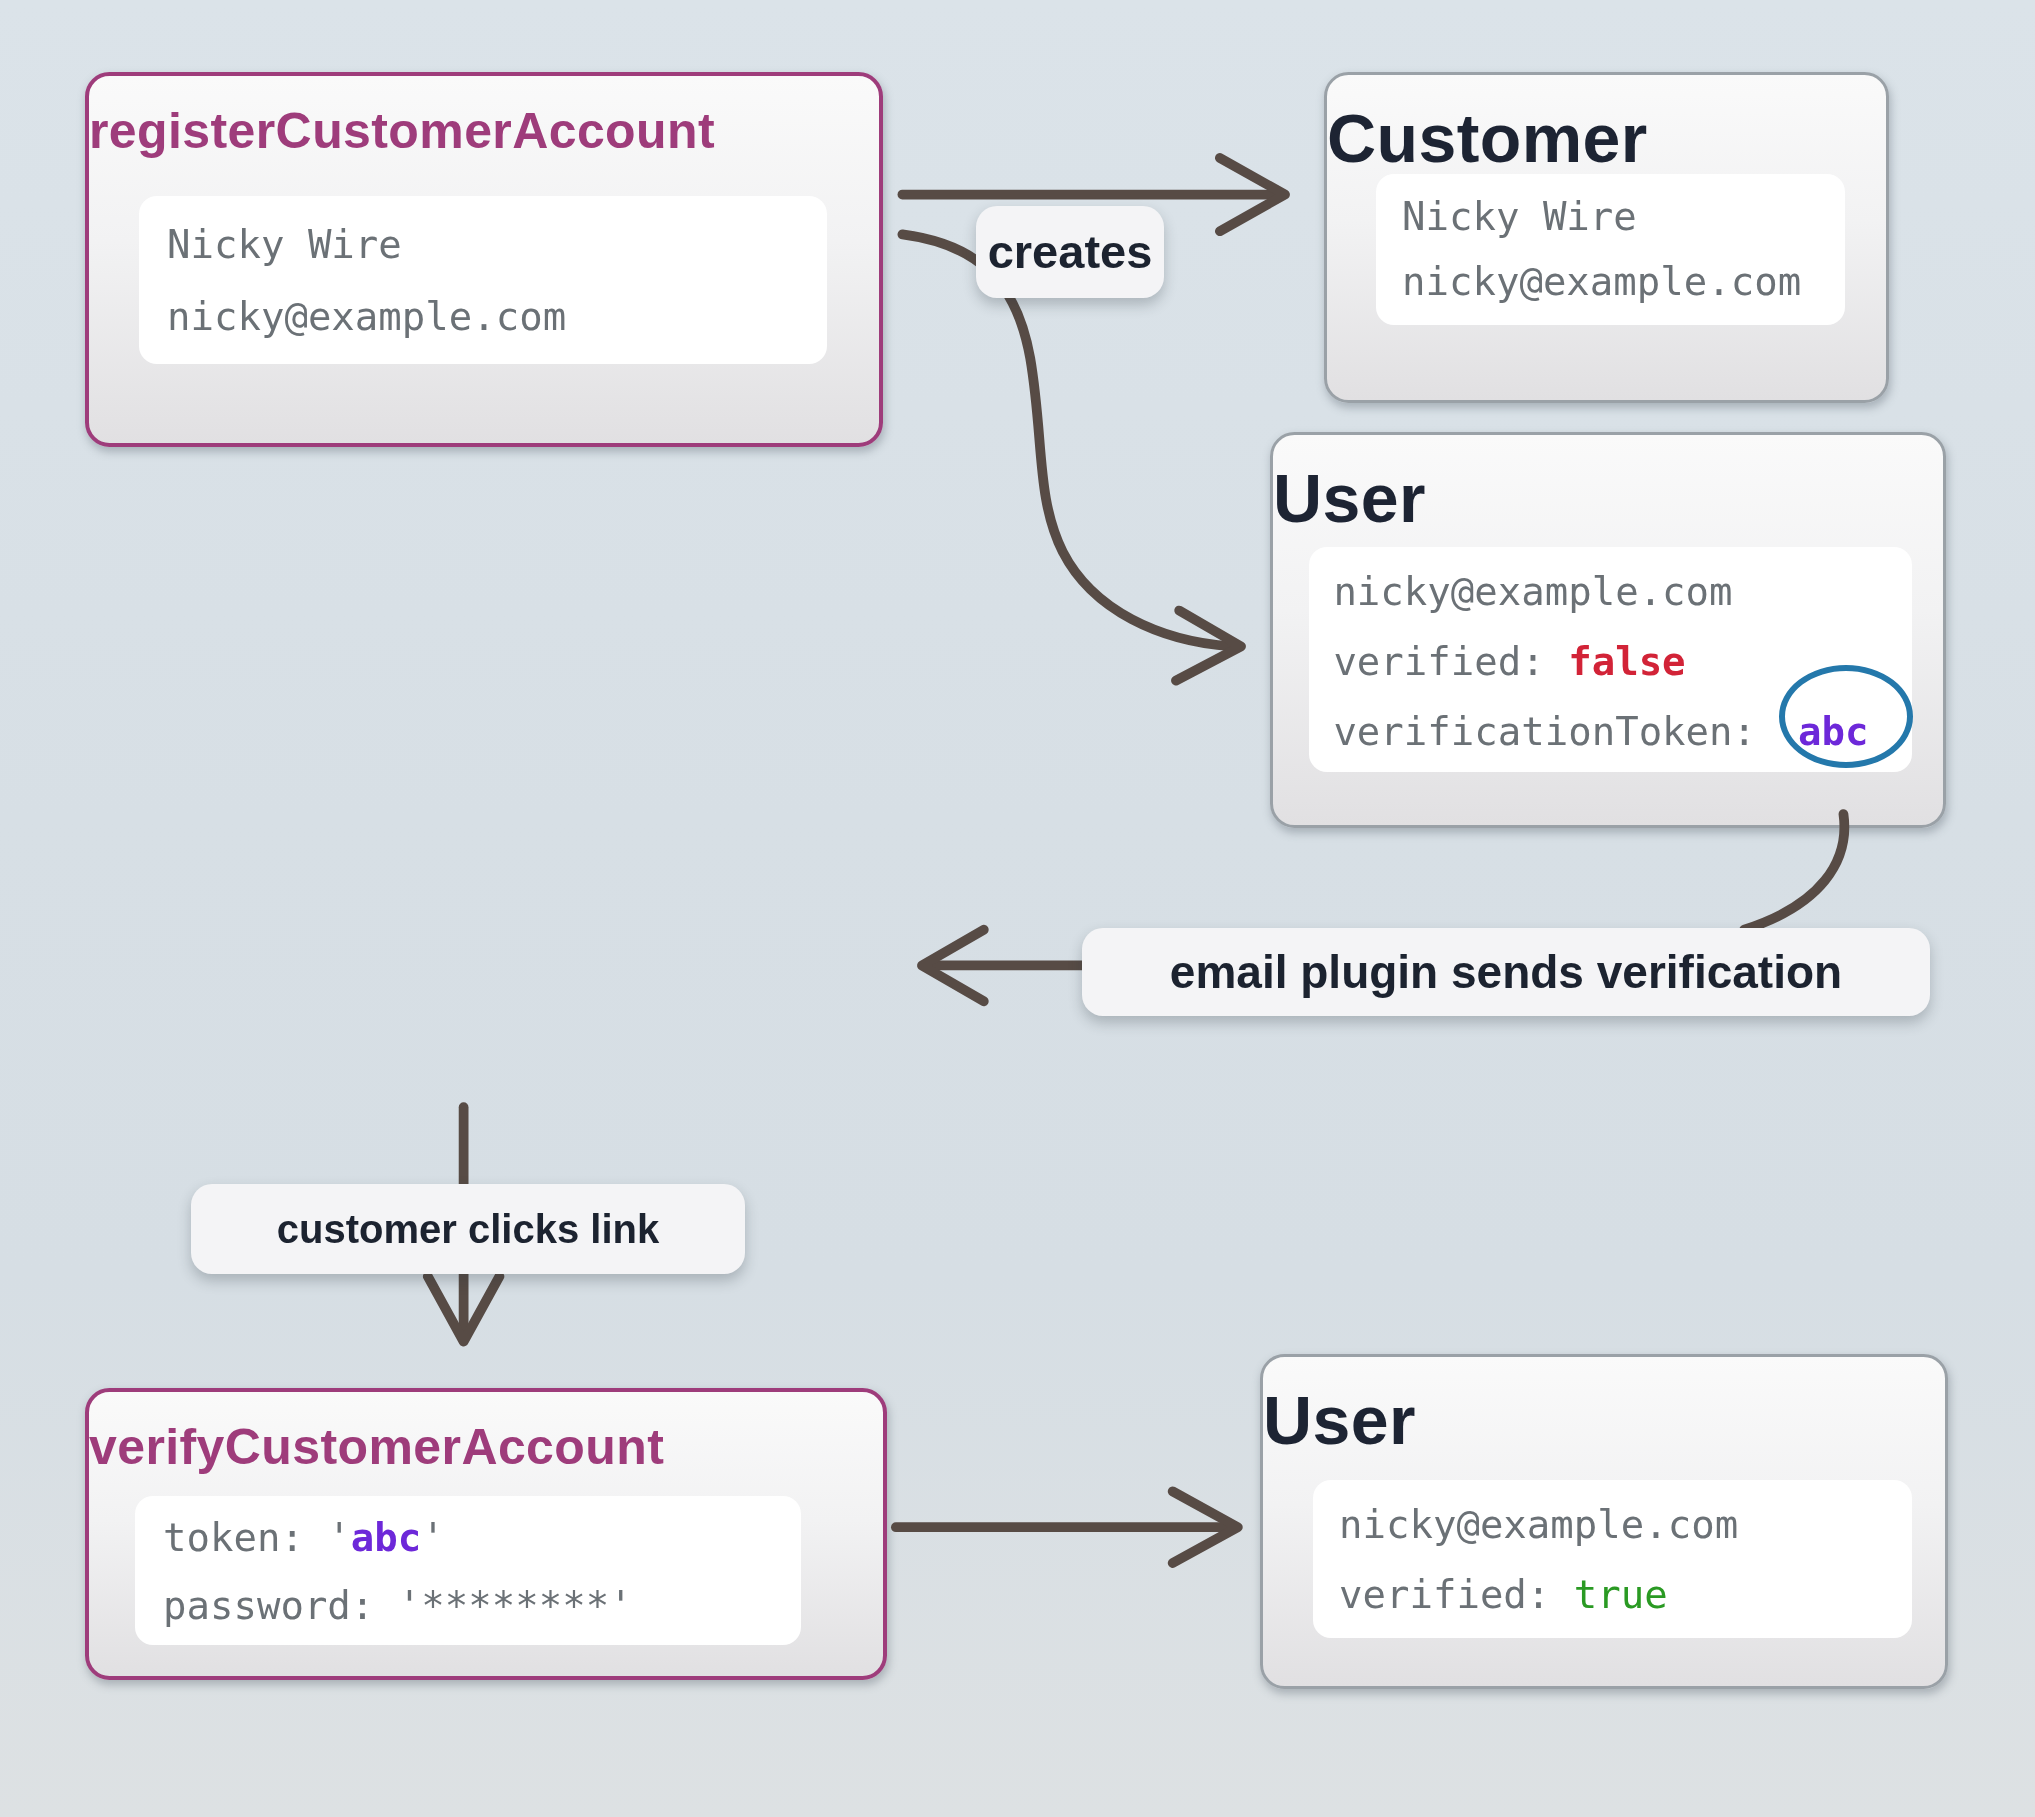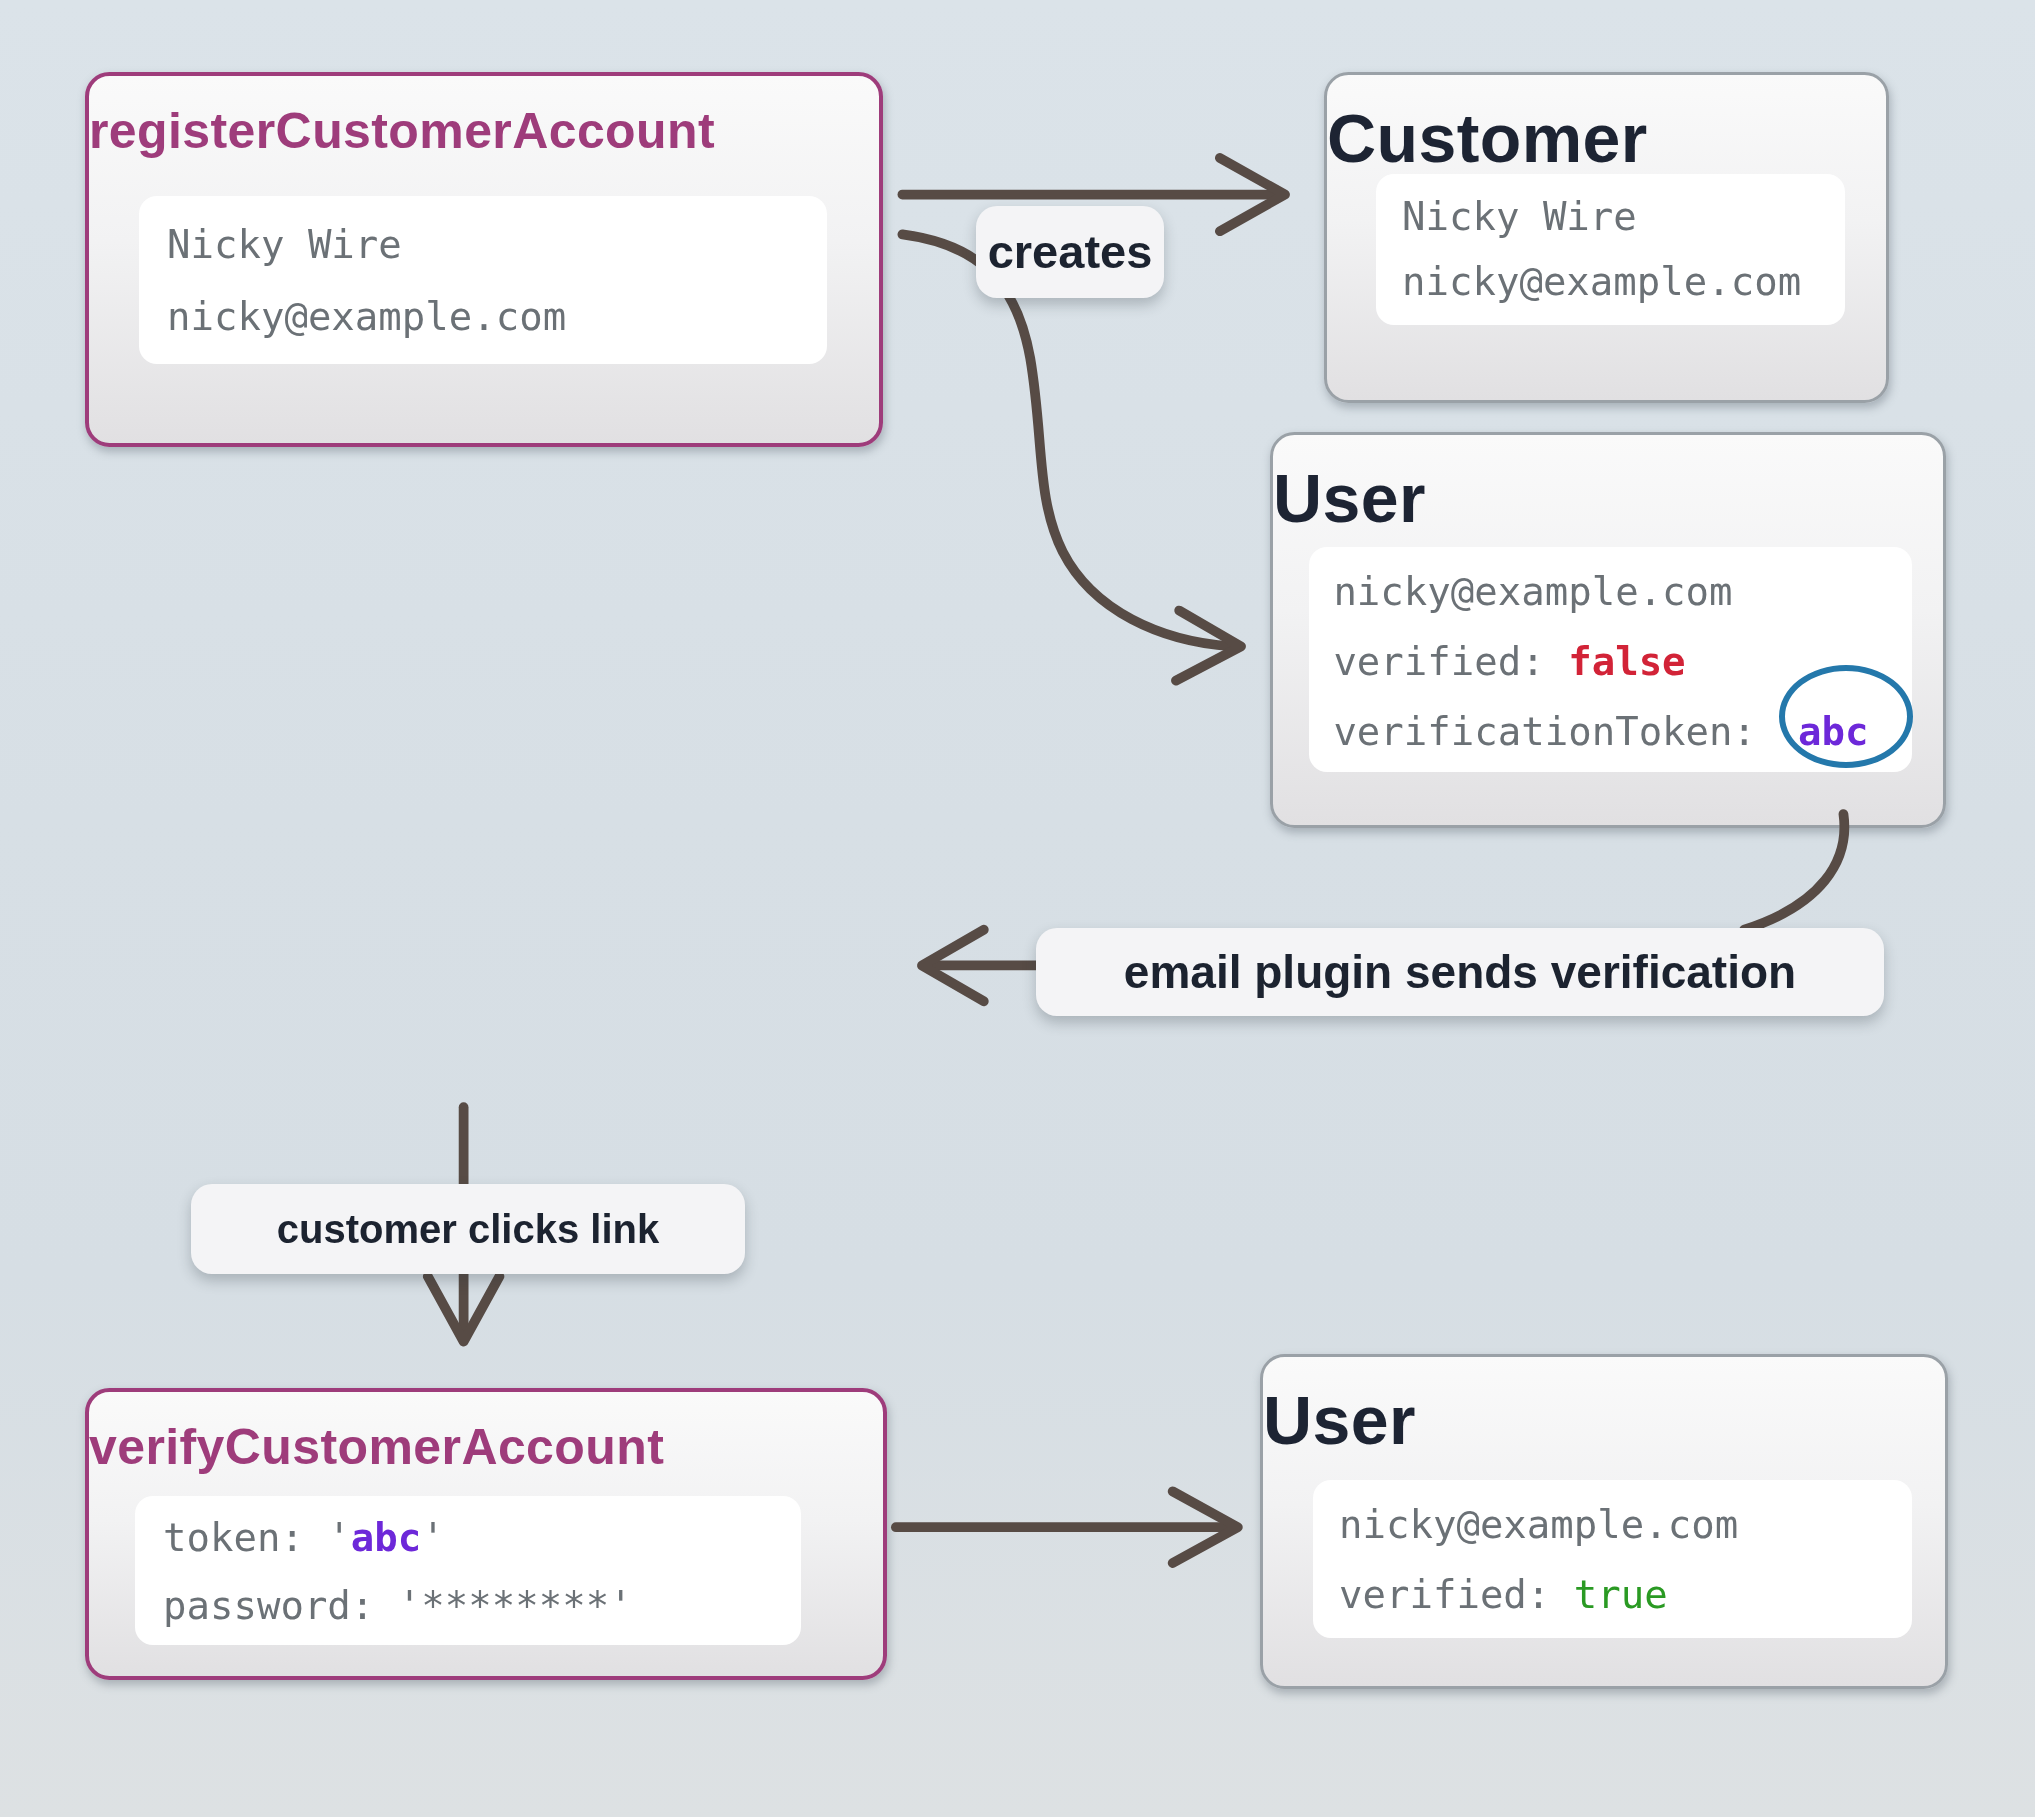--- a/index.html
+++ b/index.html
@@ -62,21 +62,21 @@
   }
   .token-gap{display:inline-block;width:42px;}
 
   
   .edge-label{
     position:absolute;background:#f4f4f6;border-radius:21px;
     box-shadow:0 6.5px 13px rgba(40,50,60,.25);
     color:#1c2330;font-weight:bold;text-align:center;
   }
   #label-creates{left:976px;top:190px;width:188px;height:92px;font-size:47px;line-height:92px;margin-top:16px;}
-  #label-email-plugin{left:1036px;top:928px;width:848px;height:88px;font-size:46px;line-height:88px;}
+  #label-email-plugin{left:1082px;top:928px;width:848px;height:88px;font-size:46px;line-height:88px;}
   #label-clicks{left:191px;top:1168px;width:554px;height:90px;font-size:40px;line-height:90px;margin-top:16px;}
 
   
   #arrows{position:absolute;inset:0;z-index:5;pointer-events:none;}
   .edge-label{z-index:6;}
   .node{z-index:2;}
   #token-circle{z-index:7;}
   #arrows path{stroke:#574b45;stroke-width:12;fill:none;stroke-linecap:round;stroke-linejoin:round;}
 </style>
 </head>

